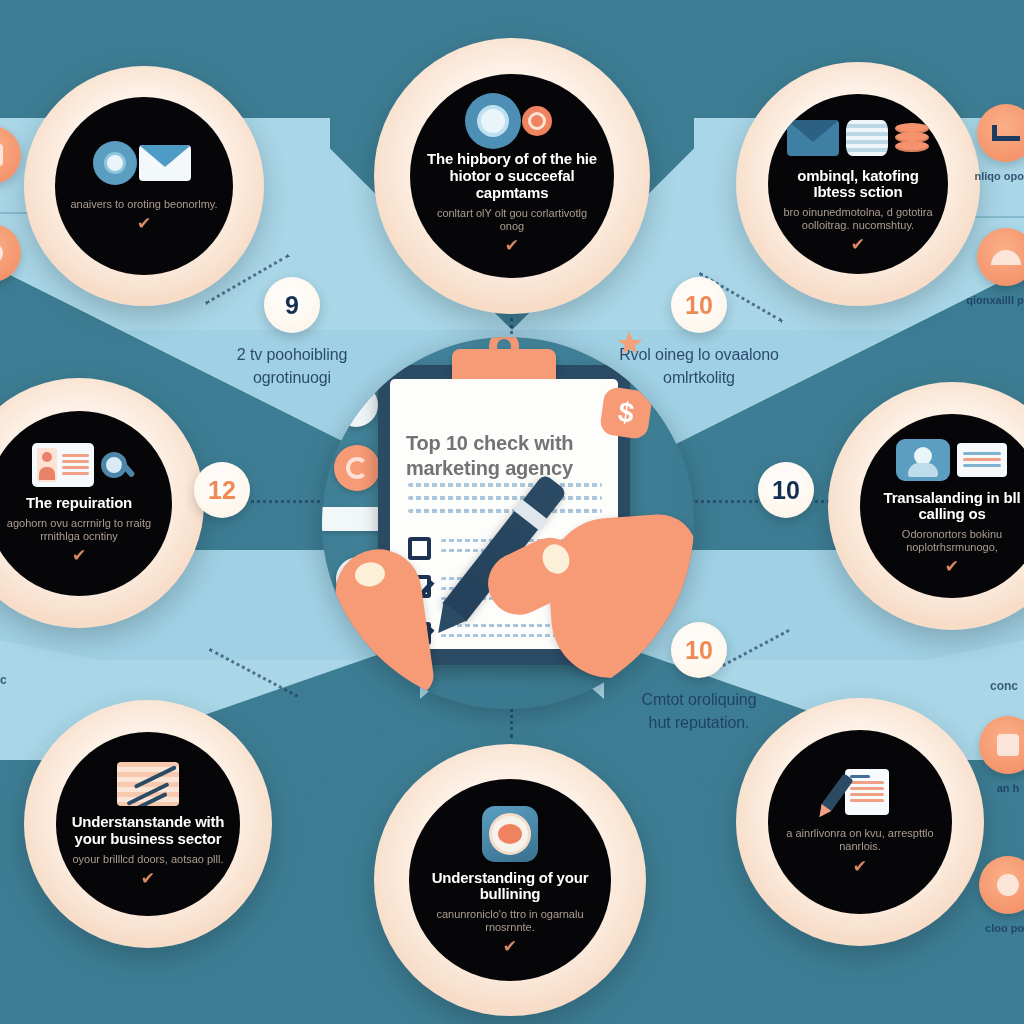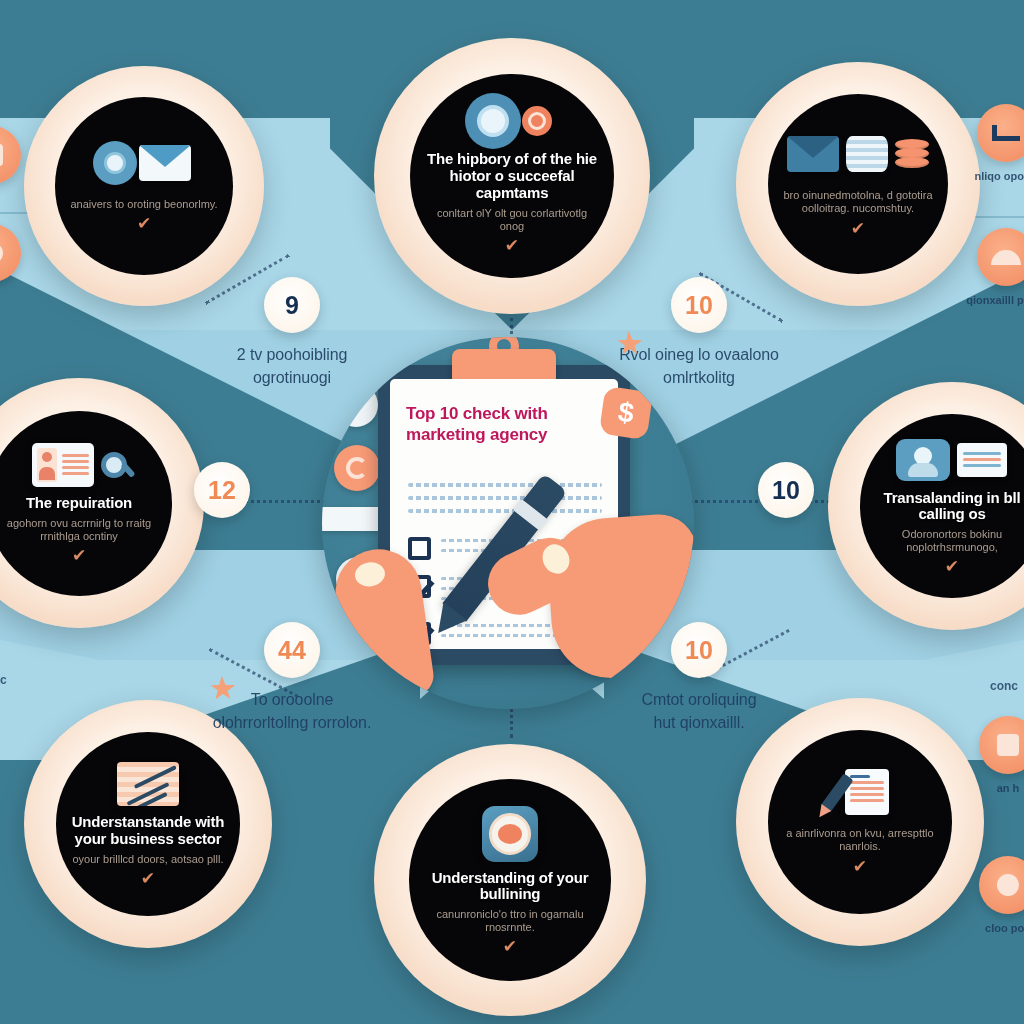--- a/index.html
+++ b/index.html
@@ -103,23 +103,23 @@
     position: absolute;
     left: 50%; transform: translateX(-50%);
     top: -34px;
     width: 30px; height: 30px;
     border: 8px solid #f79a76;
     border-radius: 50%;
     background: transparent;
   }
   .cb-title {
     position: absolute;
-    left: 16px; right: 14px; top: 24px;
-    font-size: 17px; font-weight: bold;
-    color: #be185d;
+    left: 16px; right: 14px; top: 52px;
+    font-size: 20px; font-weight: bold;
+    color: #737373;
     line-height: 1.25;
     letter-spacing: -.2px;
   }
   .cb-lines { position:absolute; left: 18px; right: 16px; top: 104px; }
   .cb-line {
     height: 4px; margin-bottom: 9px; border-radius: 2px;
     background: repeating-linear-gradient(90deg,#aac6dd 0 5px, transparent 5px 8px);
   }
   .cb-items { position:absolute; left: 18px; right: 14px; top: 158px; }
   .cb-item { display:flex; align-items:flex-start; gap: 10px; margin-bottom: 15px; }
@@ -625,20 +625,21 @@
     <div class="inner">
       <div class="b-icons">
         <span class="ic ic-envelope dark"></span>
         <span class="ic ic-coins"></span>
         <span class="ic ic-coin-stack">
           <span></span>
             <span></span>
             <span></span>
         </span>
       </div>
+      <div class="b-title">ombinql, katofing Ibtess sction</div>
       <div class="b-sub">bro oinunedmotolna, d gototira oolloitrag. nucomshtuy.</div>
       <div class="b-check">✔</div>
     </div>
   </div>
 
   <div class="bubble" id="bub-ml">
     <div class="inner">
       <div class="b-icons">
         <span class="ic ic-idcard">
           <span class="photo"></span>
@@ -732,34 +733,26 @@
   </div>
 
   <div class="step" id="step-3">
     <div class="step-badge orange">12</div>
   </div>
 
   <div class="step" id="step-4">
     <div class="step-badge navy">10</div>
   </div>
 
-  <div class="step" id="step-5">
-    <div class="step-badge orange">44</div>
-    <div class="step-cap">
-      <span>To orooolne</span>
-      <span class="cap2">olohrrorltollng rorrolon.</span>
-    </div>
-    <span class="ic ic-star star-deco"></span>
-  </div>
 
   <div class="step" id="step-6">
     <div class="step-badge orange">10</div>
     <div class="step-cap">
       <span>Cmtot oroliquing</span>
-      <span class="cap2">hut qionxailll.</span>
+      <span class="cap2">hut reputation.</span>
     </div>
   </div>
 
   <div class="edge-card" id="edge-r1">
     <div class="edge-icon">
       <div style="width:28px;height:16px;border-bottom:5px solid #1d3b5e;border-left:5px solid #1d3b5e;"></div>
     </div>
     <div class="edge-label">nliqo opooo</div>
   </div>
 

